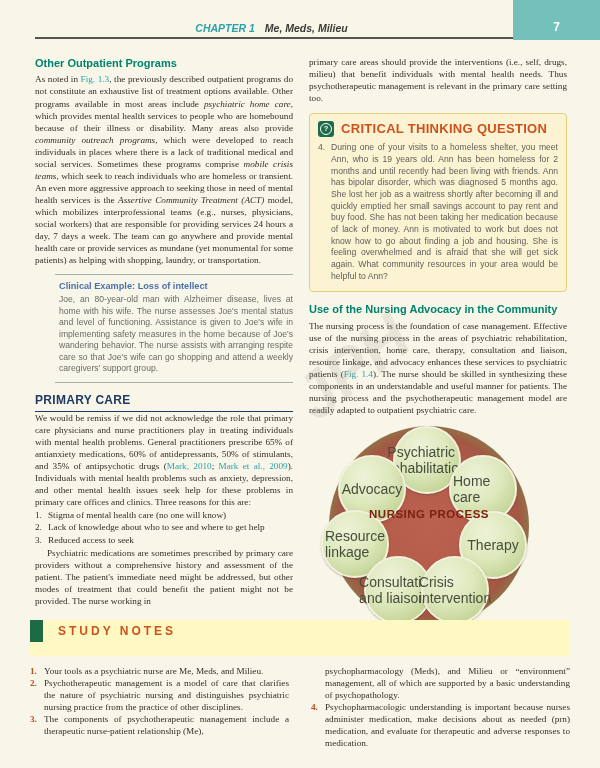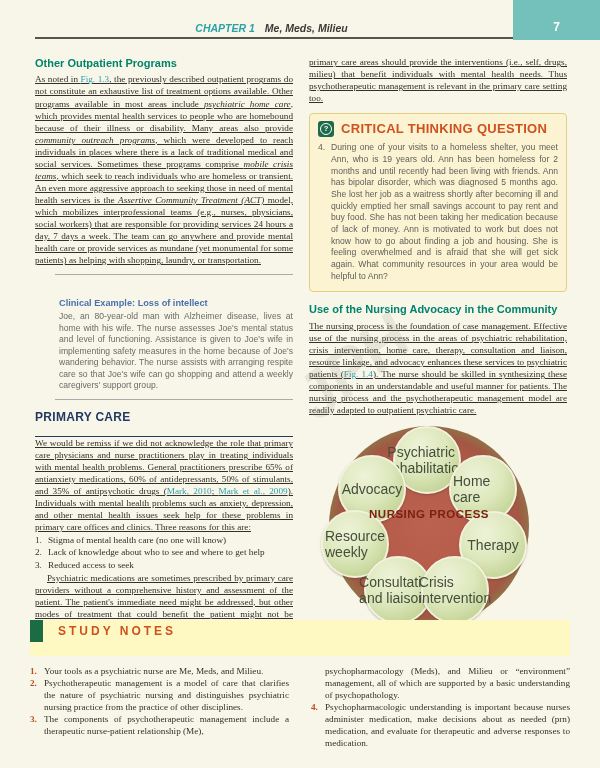--- a/index.html
+++ b/index.html
@@ -26,28 +26,28 @@
     pointer-events:none;z-index:5;}
 
   
   .col{position:absolute;top:56px;width:258px;font-size:9.2px;line-height:1.31;text-align:justify;}
   .col-left{left:35px;}
   .col-right{left:309px;}
 
   h3.sec{font-family:"Liberation Sans",sans-serif;color:#00836b;font-size:11px;
     margin:0 0 3px 0;text-align:left;}
   h2.sec2{font-family:"Liberation Sans",sans-serif;color:#223a63;font-size:12px;
-    letter-spacing:0.3px;margin:10px 0 0 0;padding-bottom:10px;border-bottom:1.6px solid #223a63;text-align:left;}
-  p.body{margin:0 0 0 0;text-decoration:underline;}
+    letter-spacing:0.3px;margin:10px 0 0 0;padding-bottom:2px;border-bottom:1.6px solid #223a63;text-align:left;}
+  p.body{margin:0 0 0 0;}
   .seg-italic{font-style:italic;}
   .seg-link{color:#2d9faa;}
 
   
   .clin-box{margin:8px 0 0 20px;border-top:1px solid #a8aea4;border-bottom:1px solid #a8aea4;
-    padding:22px 0 8px 4px;font-family:"Liberation Sans",sans-serif;color:#6b6b66;font-size:8.6px;line-height:1.33;}
+    padding:5px 0 8px 4px;font-family:"Liberation Sans",sans-serif;color:#6b6b66;font-size:8.6px;line-height:1.33;}
   .clin-title{color:#4a71ad;font-weight:bold;font-size:9.2px;margin-bottom:2px;text-align:left;}
 
   
   .pc-list{margin:1px 0;}
   .pc-item{display:flex;text-align:left;}
   .pc-item .n{width:13px;flex:none;}
   .pc-item .t{flex:1;text-align:left;}
   .pc-para2{text-indent:12px;}
   .pc-para1{margin-top:4px;}
 
@@ -151,21 +151,21 @@
     </div>
 
     <h3 class="sec">Use of the Nursing Advocacy in the Community</h3>
     <p class="body"><span class="seg-plain">The nursing process is the foundation of case management. Effective use of the nursing process in the areas of psychiatric rehabilitation, crisis intervention, home care, therapy, consultation and liaison, resource linkage, and advocacy enhances these services to psychiatric patients (</span><span class="seg-link">Fig. 1.4</span><span class="seg-plain">). The nurse should be skilled in synthesizing these components in an understandable and useful manner for patients. The nursing process and the psychotherapeutic management model are readily adapted to outpatient psychiatric care.</span></p>
 
     <div class="figure">
       <div class="big-circle"></div>
       <div class="fig-circle" style="left:68px;top:4px;">Psychiatric rehabilitation</div>
       <div class="fig-circle" style="left:13px;top:33px;">Advocacy</div>
       <div class="fig-circle" style="left:124px;top:33px;">Home care</div>
-      <div class="fig-circle" style="left:-4px;top:88px;">Resource weekly</div>
+      <div class="fig-circle" style="left:-4px;top:88px;">Resource linkage</div>
       <div class="fig-circle" style="left:134px;top:89px;">Therapy</div>
       <div class="fig-circle" style="left:39px;top:134px;">Consultation and liaison</div>
       <div class="fig-circle" style="left:96px;top:134px;">Crisis intervention</div>
       <div class="fig-center">NURSING PROCESS</div>
     </div>
     <div class="fig-caption">
       <span class="lab">FIG 1.4</span><span> Case management components.</span>
     </div>
   </div>
 

